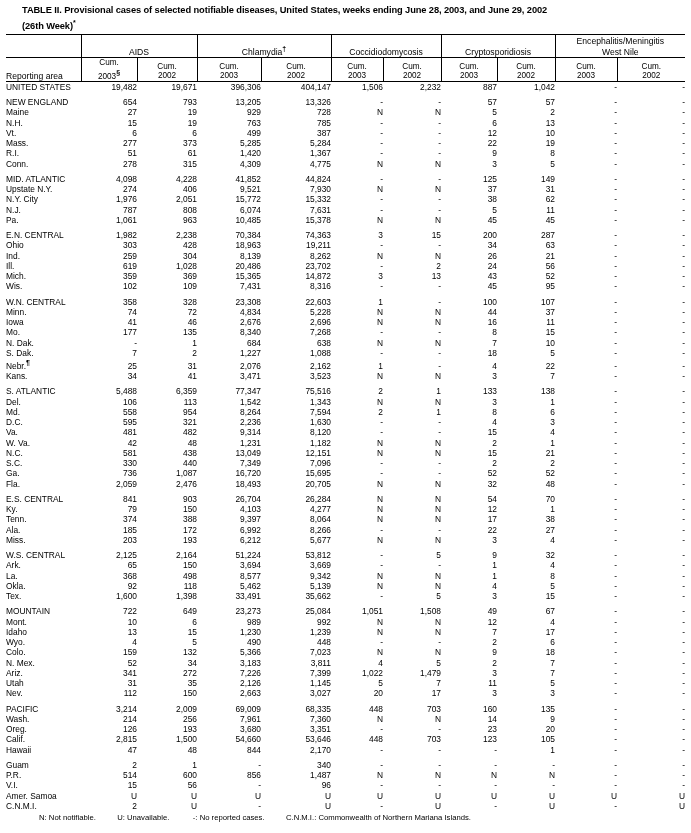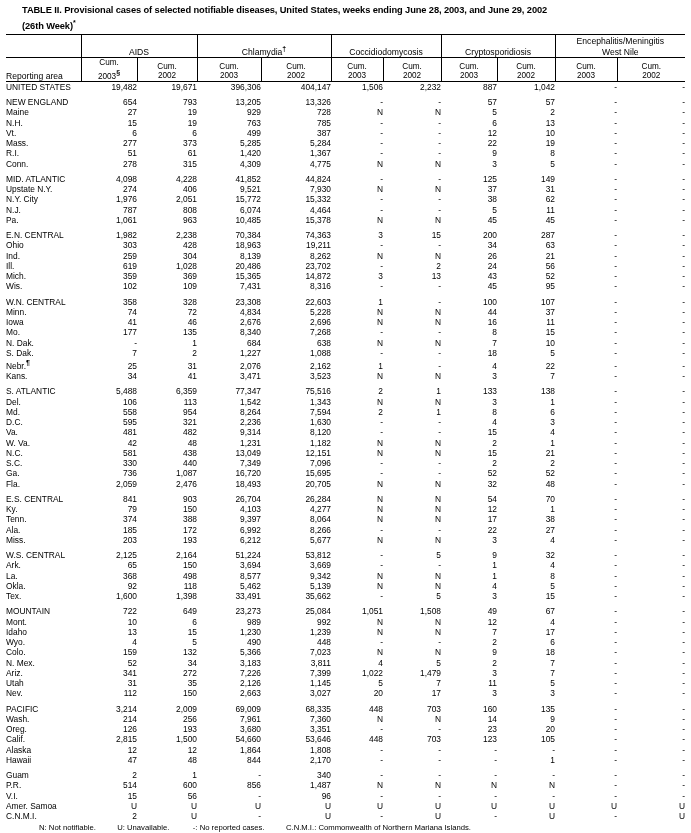--- a/index.html
+++ b/index.html
@@ -306,21 +306,21 @@
           <td class="num">38</td>
           <td class="num">62</td>
           <td class="num">-</td>
           <td class="num">-</td>
         </tr>
         <tr>
           <td class="area">N.J.</td>
           <td class="num">787</td>
           <td class="num">808</td>
           <td class="num">6,074</td>
-          <td class="num">4,464</td>
+          <td class="num">7,631</td>
           <td class="num">-</td>
           <td class="num">-</td>
           <td class="num">5</td>
           <td class="num">11</td>
           <td class="num">-</td>
           <td class="num">-</td>
         </tr>
         <tr>
           <td class="area">Pa.</td>
           <td class="num">1,061</td>
@@ -960,33 +960,20 @@
           <td class="num">54,660</td>
           <td class="num">53,646</td>
           <td class="num">448</td>
           <td class="num">703</td>
           <td class="num">123</td>
           <td class="num">105</td>
           <td class="num">-</td>
           <td class="num">-</td>
         </tr>
         <tr>
-          <td class="area">Alaska</td>
-          <td class="num">12</td>
-          <td class="num">12</td>
-          <td class="num">1,864</td>
-          <td class="num">1,808</td>
-          <td class="num">-</td>
-          <td class="num">-</td>
-          <td class="num">-</td>
-          <td class="num">-</td>
-          <td class="num">-</td>
-          <td class="num">-</td>
-        </tr>
-        <tr>
           <td class="area">Hawaii</td>
           <td class="num">47</td>
           <td class="num">48</td>
           <td class="num">844</td>
           <td class="num">2,170</td>
           <td class="num">-</td>
           <td class="num">-</td>
           <td class="num">-</td>
           <td class="num">1</td>
           <td class="num">-</td>

